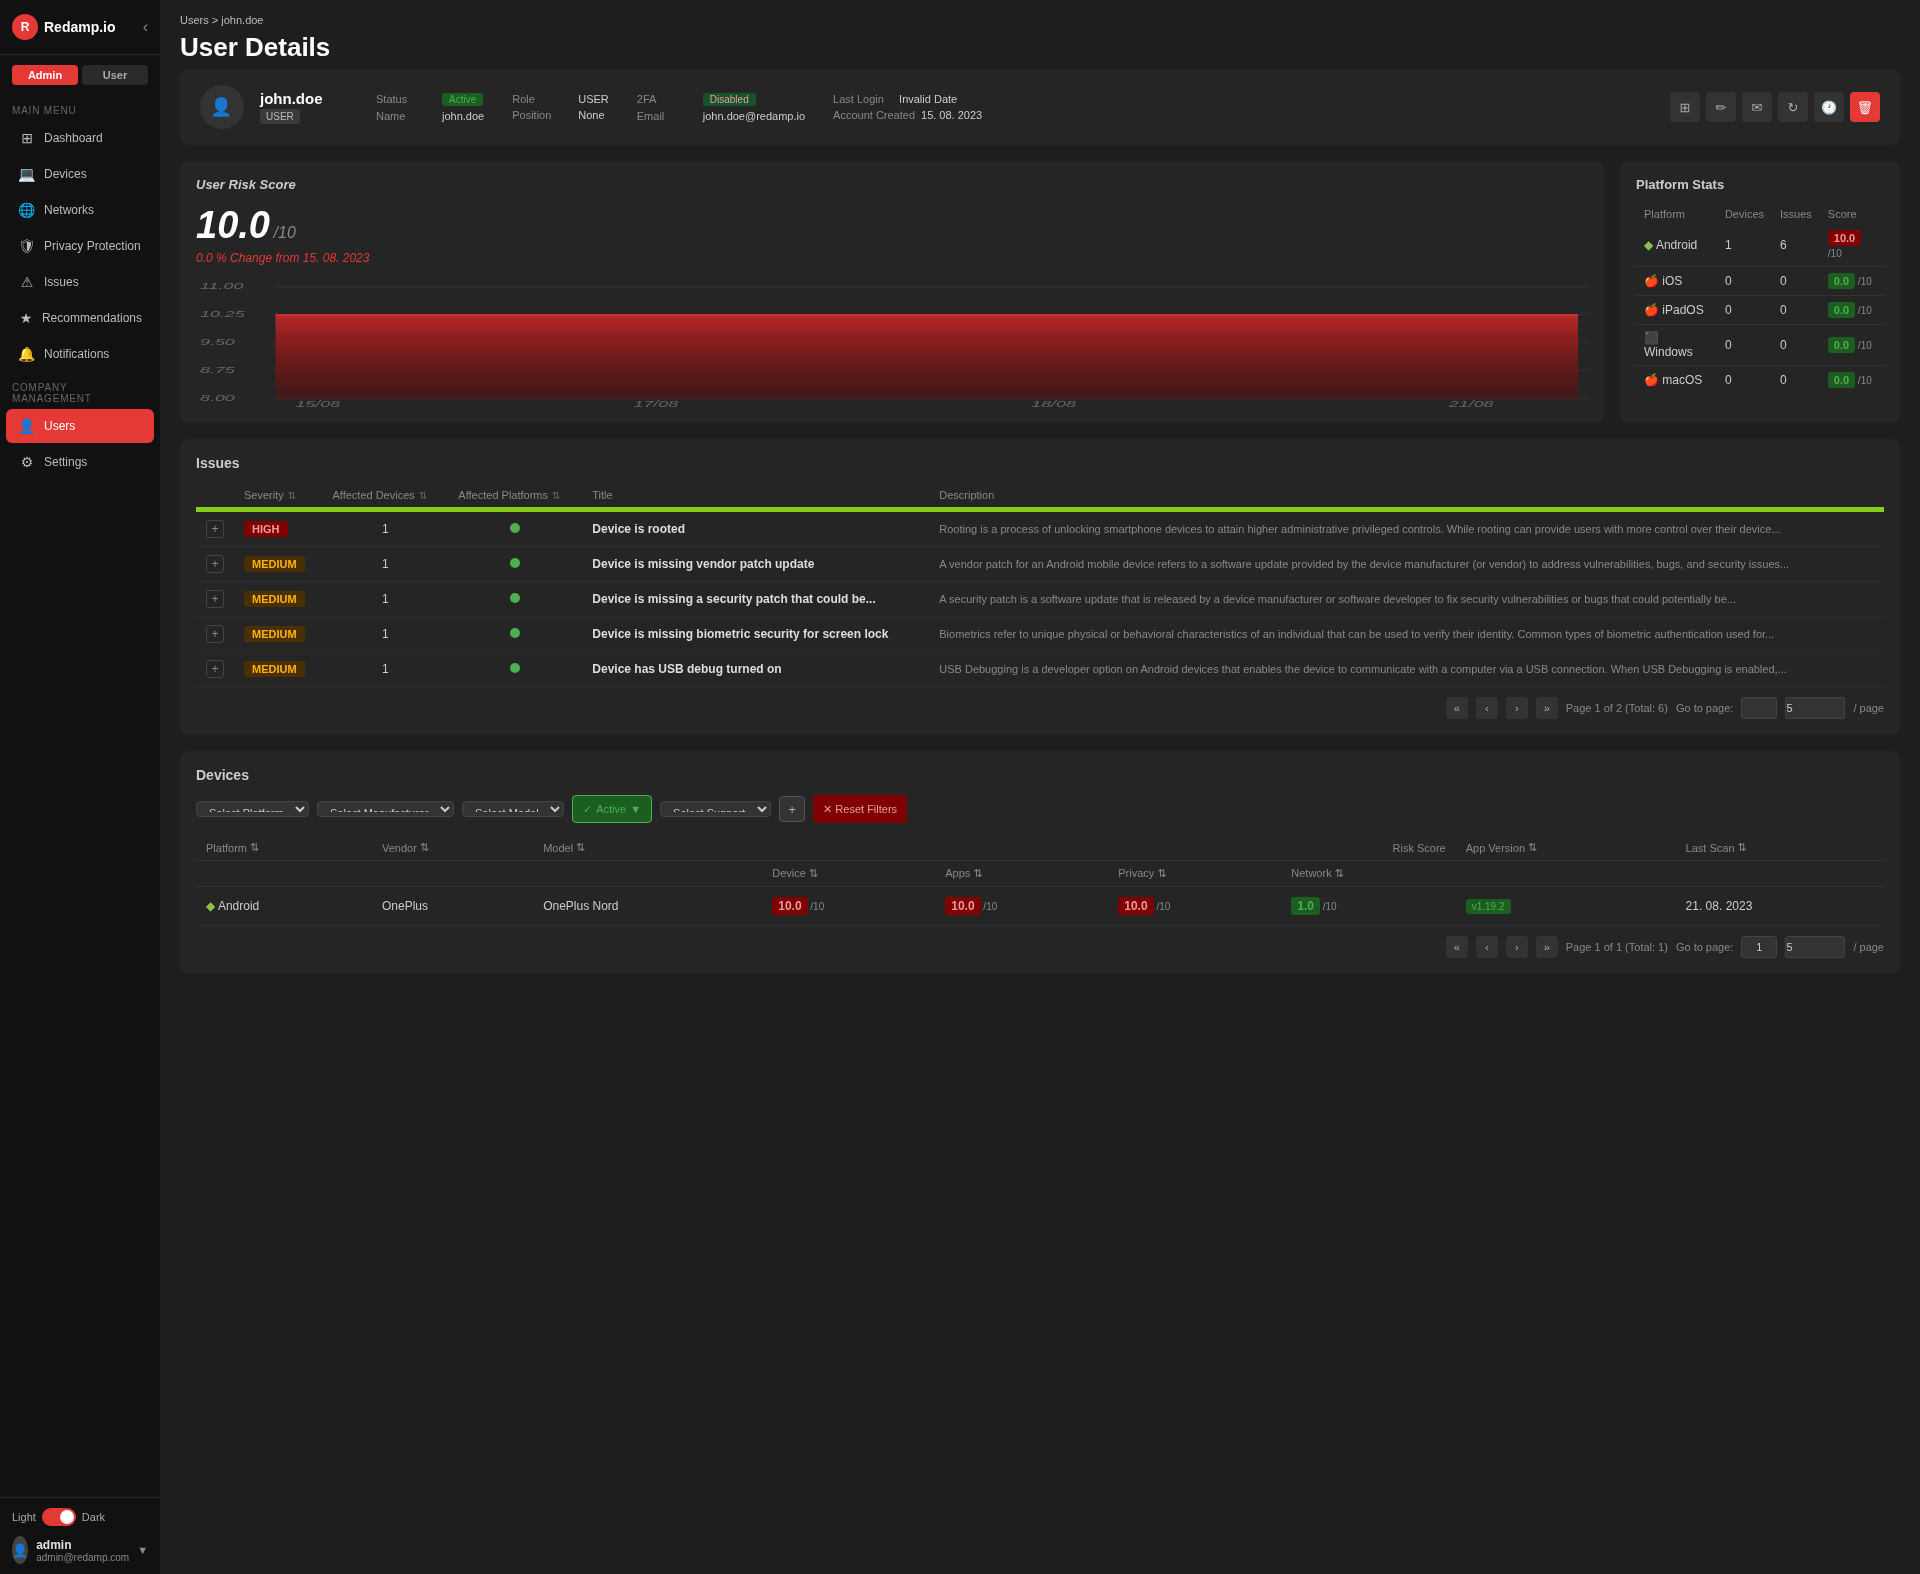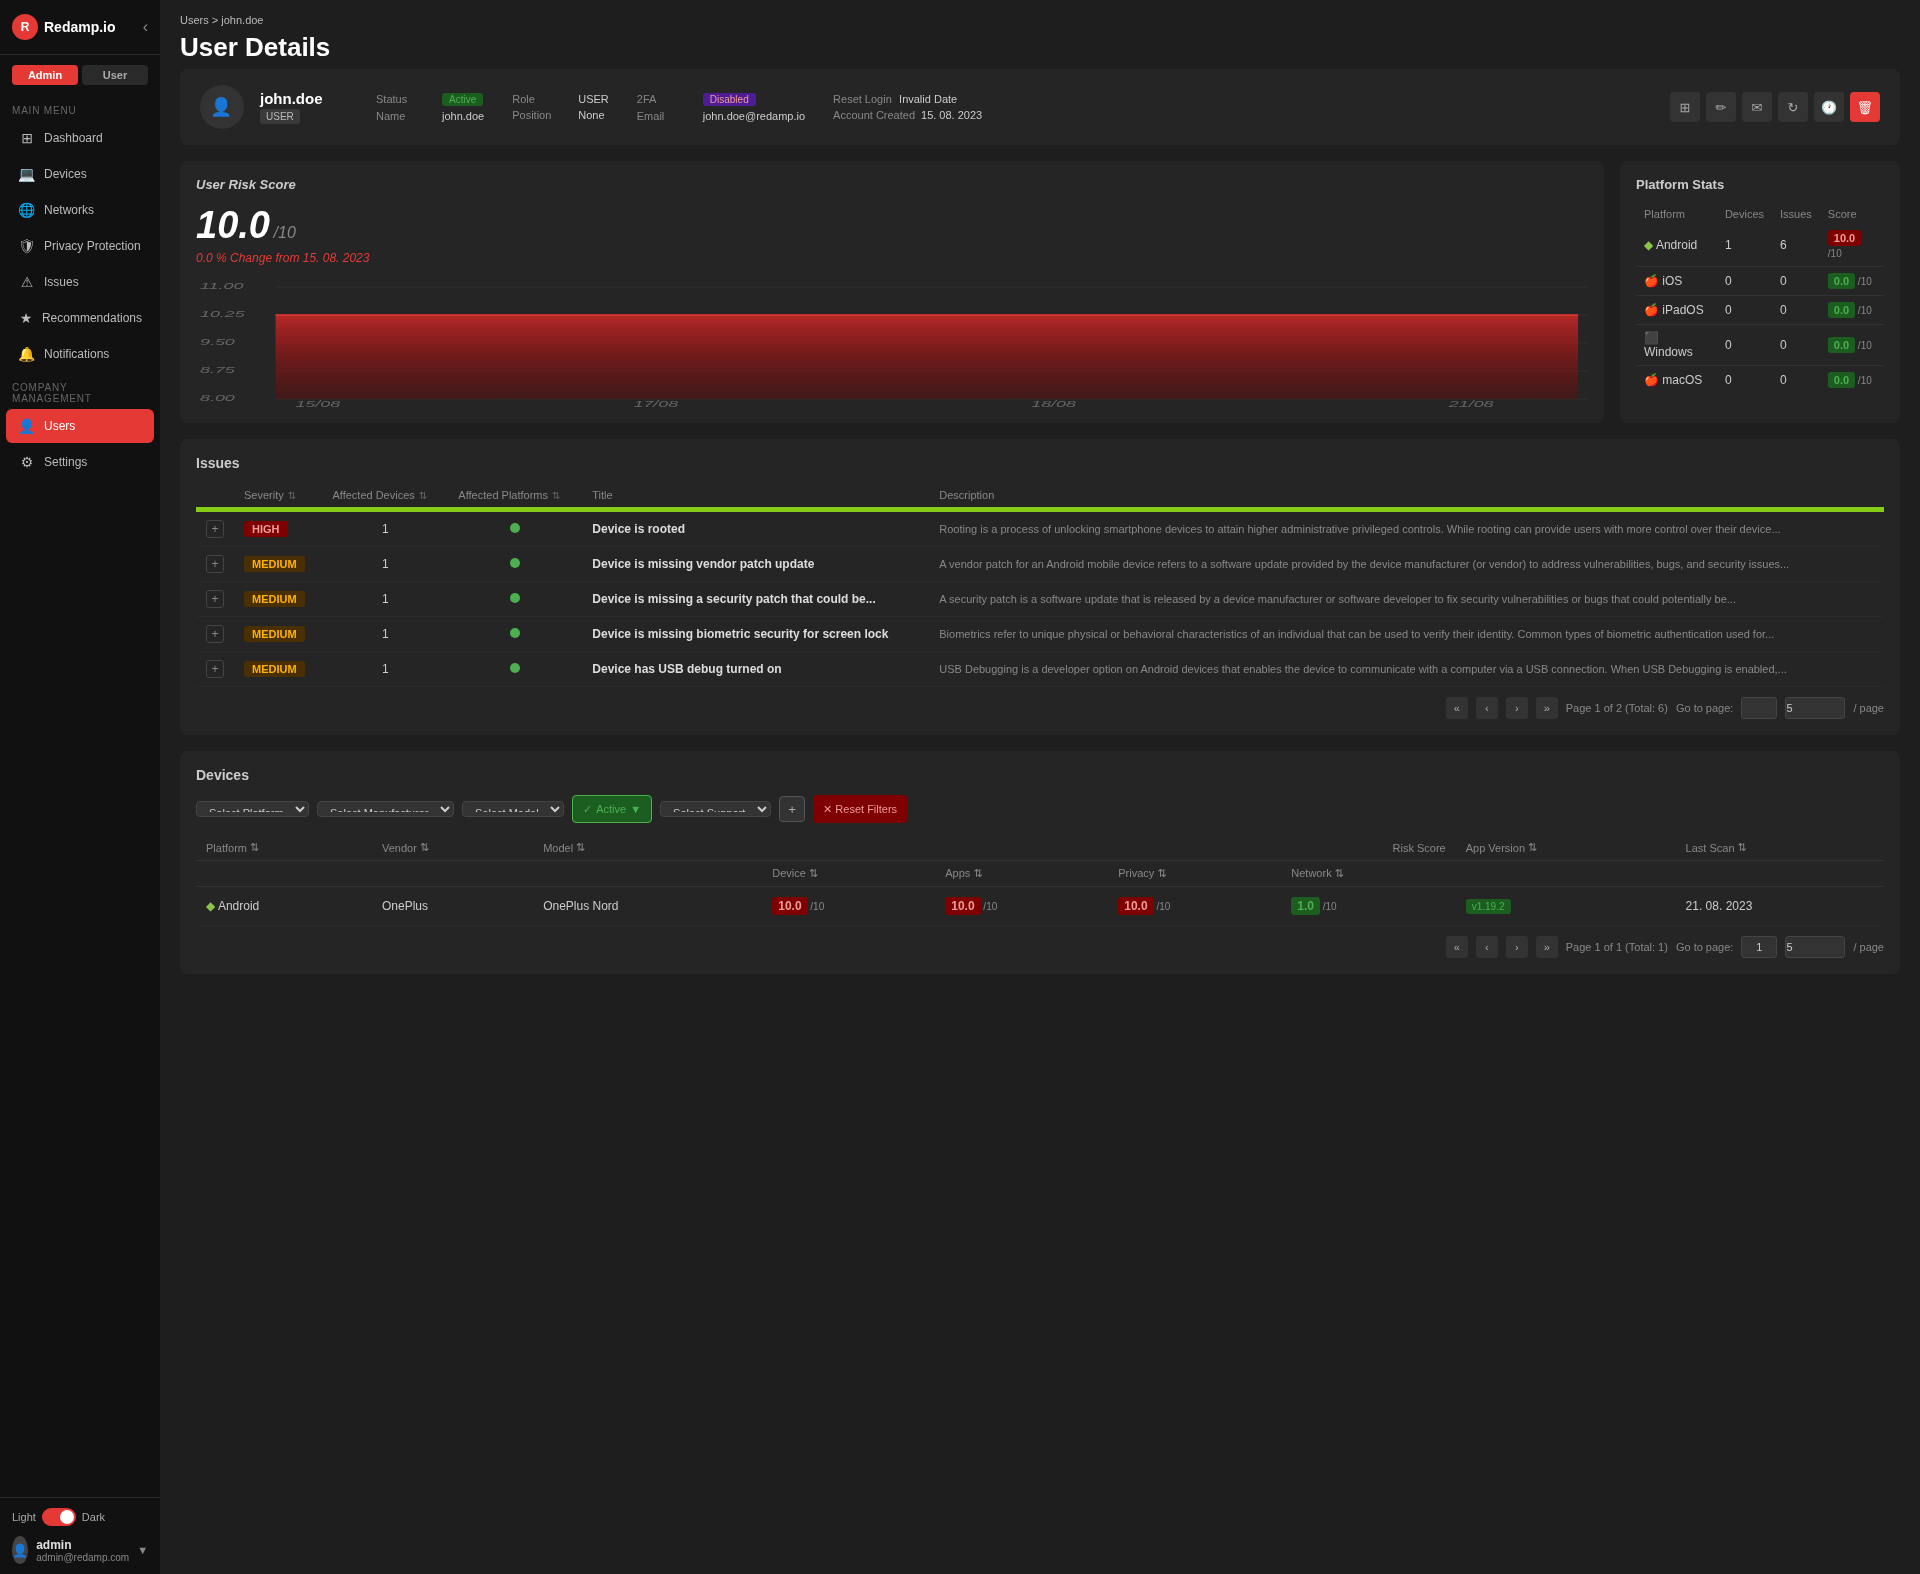--- a/index.html
+++ b/index.html
@@ -44,21 +44,21 @@
     .user-avatar-circle { width: 44px; height: 44px; background: #333; border-radius: 50%; display: flex; align-items: center; justify-content: center; font-size: 18px; color: #888; }
     .user-name-block { min-width: 100px; }
     .user-name { font-size: 15px; font-weight: 700; color: #fff; }
     .user-role-badge { background: #3a3a3a; color: #bbb; font-size: 10px; padding: 2px 6px; border-radius: 3px; display: inline-block; margin-top: 2px; }
     .user-meta { display: flex; gap: 28px; flex: 1; }
     .meta-group { display: flex; flex-direction: column; gap: 4px; }
     .meta-row { display: flex; align-items: center; gap: 6px; }
     .meta-label { font-size: 11px; color: #888; min-width: 60px; }
     .meta-value { font-size: 11px; color: #ccc; }
     .badge-active { background: #1b5e20; color: #4caf50; font-size: 10px; padding: 1px 7px; border-radius: 3px; }
-    .badge-disabled { background: #4c1d95; color: #ef9a9a; font-size: 10px; padding: 1px 7px; border-radius: 3px; }
+    .badge-disabled { background: #14532d; color: #ef9a9a; font-size: 10px; padding: 1px 7px; border-radius: 3px; }
     .user-actions { display: flex; gap: 6px; margin-left: auto; }
     .action-btn { width: 30px; height: 30px; background: #333; border: none; border-radius: 4px; color: #aaa; cursor: pointer; display: flex; align-items: center; justify-content: center; font-size: 13px; }
     .action-btn.danger { background: #e53935; color: #fff; }
 
     
     .two-col { display: flex; gap: 16px; margin-bottom: 16px; }
     .risk-panel { flex: 1; background: #252525; border-radius: 8px; padding: 16px; font-style: italic; }
     .stats-panel { width: 280px; background: #252525; border-radius: 8px; padding: 16px; }
     .panel-title { font-size: 13px; font-weight: 600; color: #ccc; margin-bottom: 12px; }
     .risk-score-big { font-size: 38px; font-weight: 800; color: #fff; display: inline; }
@@ -234,21 +234,21 @@
             <span class="meta-label">2FA</span>
             <span class="badge-disabled">Disabled</span>
           </div>
           <div class="meta-row">
             <span class="meta-label">Email</span>
             <span class="meta-value">john.doe@redamp.io</span>
           </div>
         </div>
         <div class="meta-group">
           <div class="meta-row">
-            <span class="meta-label">Reset Login</span>
+            <span class="meta-label">Last Login</span>
             <span class="meta-value">Invalid Date</span>
           </div>
           <div class="meta-row">
             <span class="meta-label">Account Created</span>
             <span class="meta-value">15. 08. 2023</span>
           </div>
         </div>
       </div>
       <div class="user-actions">
         <button class="action-btn">⊞</button>

